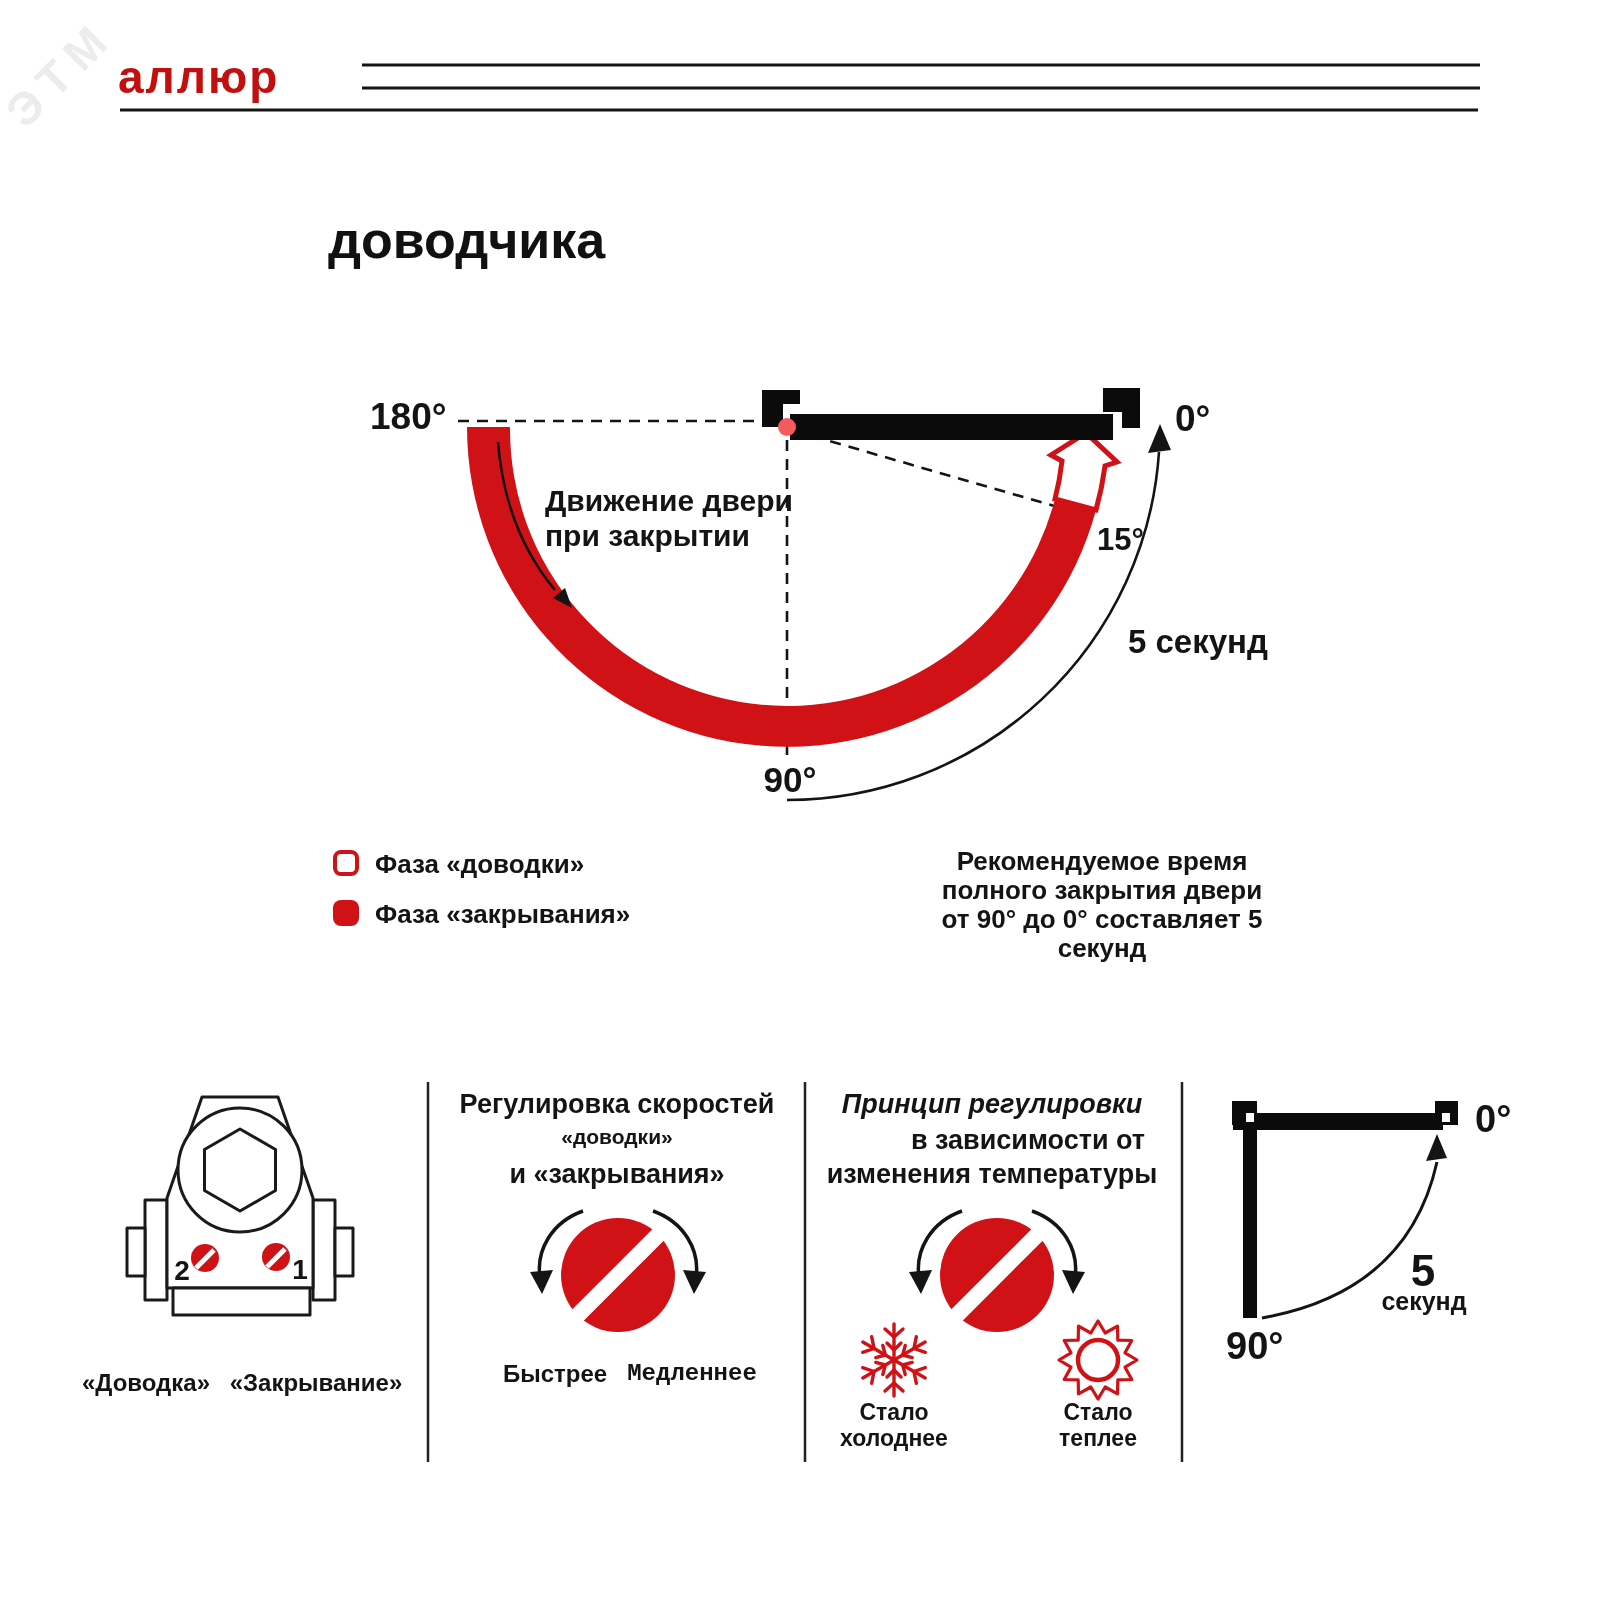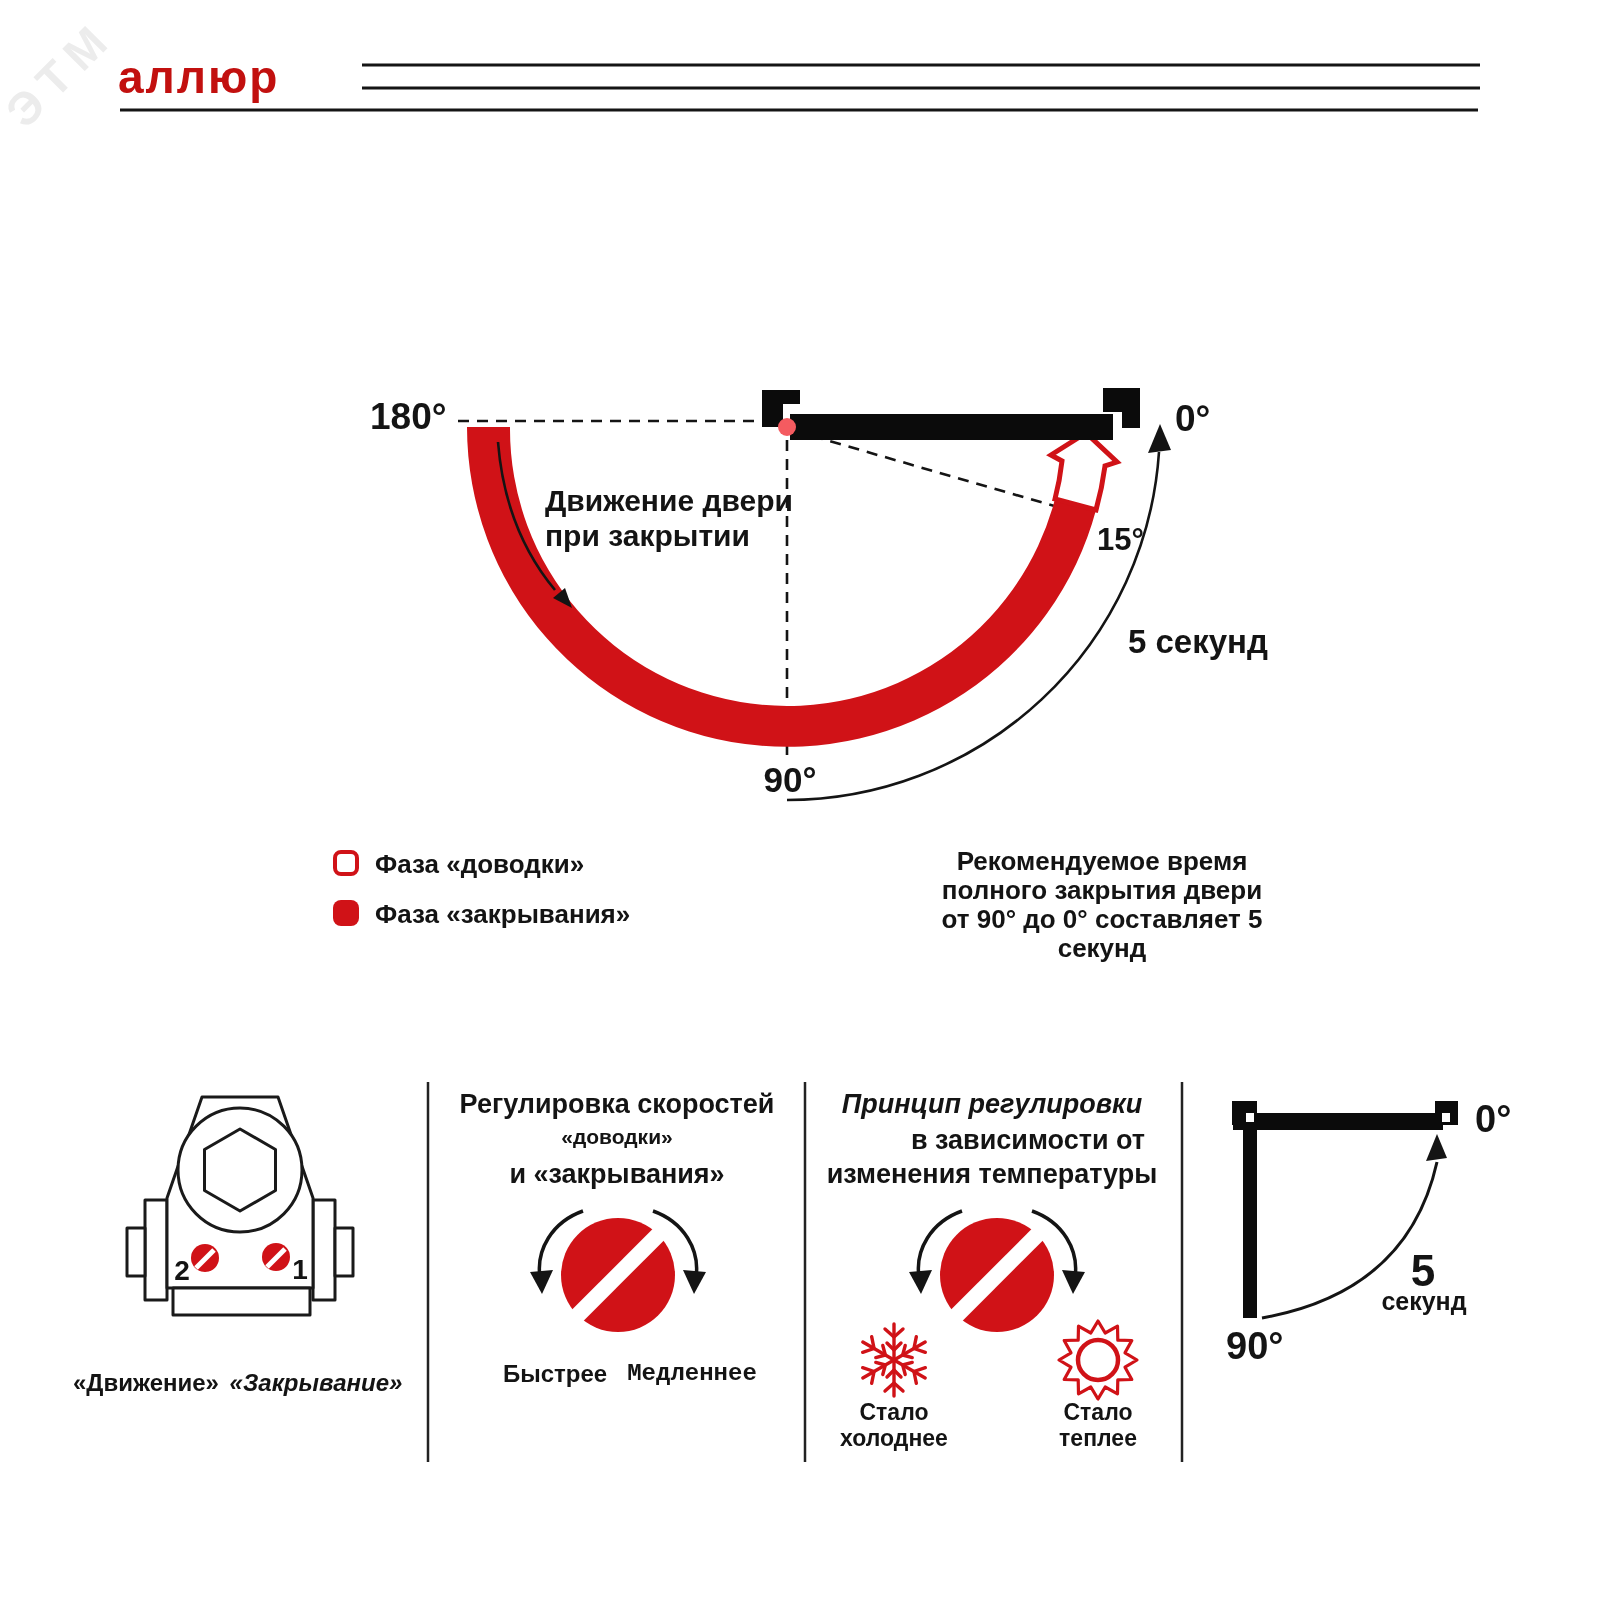--- a/index.html
+++ b/index.html
@@ -152,20 +152,21 @@
       <rect x="1435" y="1101" width="23" height="24" fill="#0b0b0b"></rect>
       <rect x="1246" y="1113" width="8" height="9" fill="#ffffff"></rect>
       <rect x="1442" y="1113" width="8" height="9" fill="#ffffff"></rect>
       <rect x="1243" y="1130" width="14" height="188" fill="#0b0b0b"></rect>
       <path d="M 1262 1318 Q 1408 1292 1437 1162" fill="none" stroke="#141414" stroke-width="3"></path>
       <polygon points="1437,1134 1426,1161 1447,1158" fill="#141414"></polygon>
     </g>
   </svg>
 
   <div class="title">
+    <div>доводчика</div>
   </div>
 
   <div class="lbl rt" style="left:370px;top:398px;width:85px;font-size:37px;">180°</div>
   <div class="lbl" style="left:1175px;top:400px;font-size:37px;">0°</div>
   <div class="lbl" style="left:1097px;top:524px;font-size:31px;">15°</div>
   <div class="lbl ctr" style="left:790px;top:762px;font-size:35px;">90°</div>
   <div class="lbl" style="left:1128px;top:625px;font-size:33px;">5 секунд</div>
   <div class="lbl" style="left:545px;top:485px;font-size:30px;">Движение двери</div>
   <div class="lbl" style="left:545px;top:520px;font-size:30px;">при закрытии</div>
 
@@ -175,22 +176,22 @@
   <div class="lbl" style="left:375px;top:901px;font-size:26px;">Фаза «закрывания»</div>
 
   <div class="rec">
     <div>Рекомендуемое время</div>
     <div>полного закрытия двери</div>
     <div>от 90° до 0° составляет 5 секунд</div>
   </div>
 
   <div class="lbl ctr" style="left:182px;top:1256px;font-size:28px;">2</div>
   <div class="lbl ctr" style="left:300px;top:1255px;font-size:28px;">1</div>
-  <div class="lbl ctr" style="left:146px;top:1370px;font-size:24px;">«Движение»</div>
-  <div class="lbl ctr" style="left:316px;top:1370px;font-size:24px;font-style:italic;">«Закрывание»</div>
+  <div class="lbl ctr" style="left:146px;top:1370px;font-size:24px;">«Доводка»</div>
+  <div class="lbl ctr" style="left:316px;top:1370px;font-size:24px;">«Закрывание»</div>
 
   <div class="lbl ctr" style="left:617px;top:1090px;font-size:27px;">Регулировка скоростей</div>
   <div class="lbl ctr" style="left:617px;top:1126px;font-size:21px;">«доводки»</div>
   <div class="lbl ctr" style="left:617px;top:1160px;font-size:27px;">и «закрывания»</div>
   <div class="lbl ctr" style="left:555px;top:1361px;font-size:24px;">Быстрее</div>
   <div class="lbl ctr" style="left:692px;top:1361px;font-size:24px;font-family:Liberation Mono, monospace;">Медленнее</div>
 
   <div class="lbl ctr" style="left:992px;top:1090px;font-size:27px;font-style:italic;">Принцип регулировки</div>
   <div class="lbl ctr" style="left:1028px;top:1126px;font-size:27px;">в зависимости от</div>
   <div class="lbl ctr" style="left:992px;top:1160px;font-size:27px;">изменения температуры</div>

